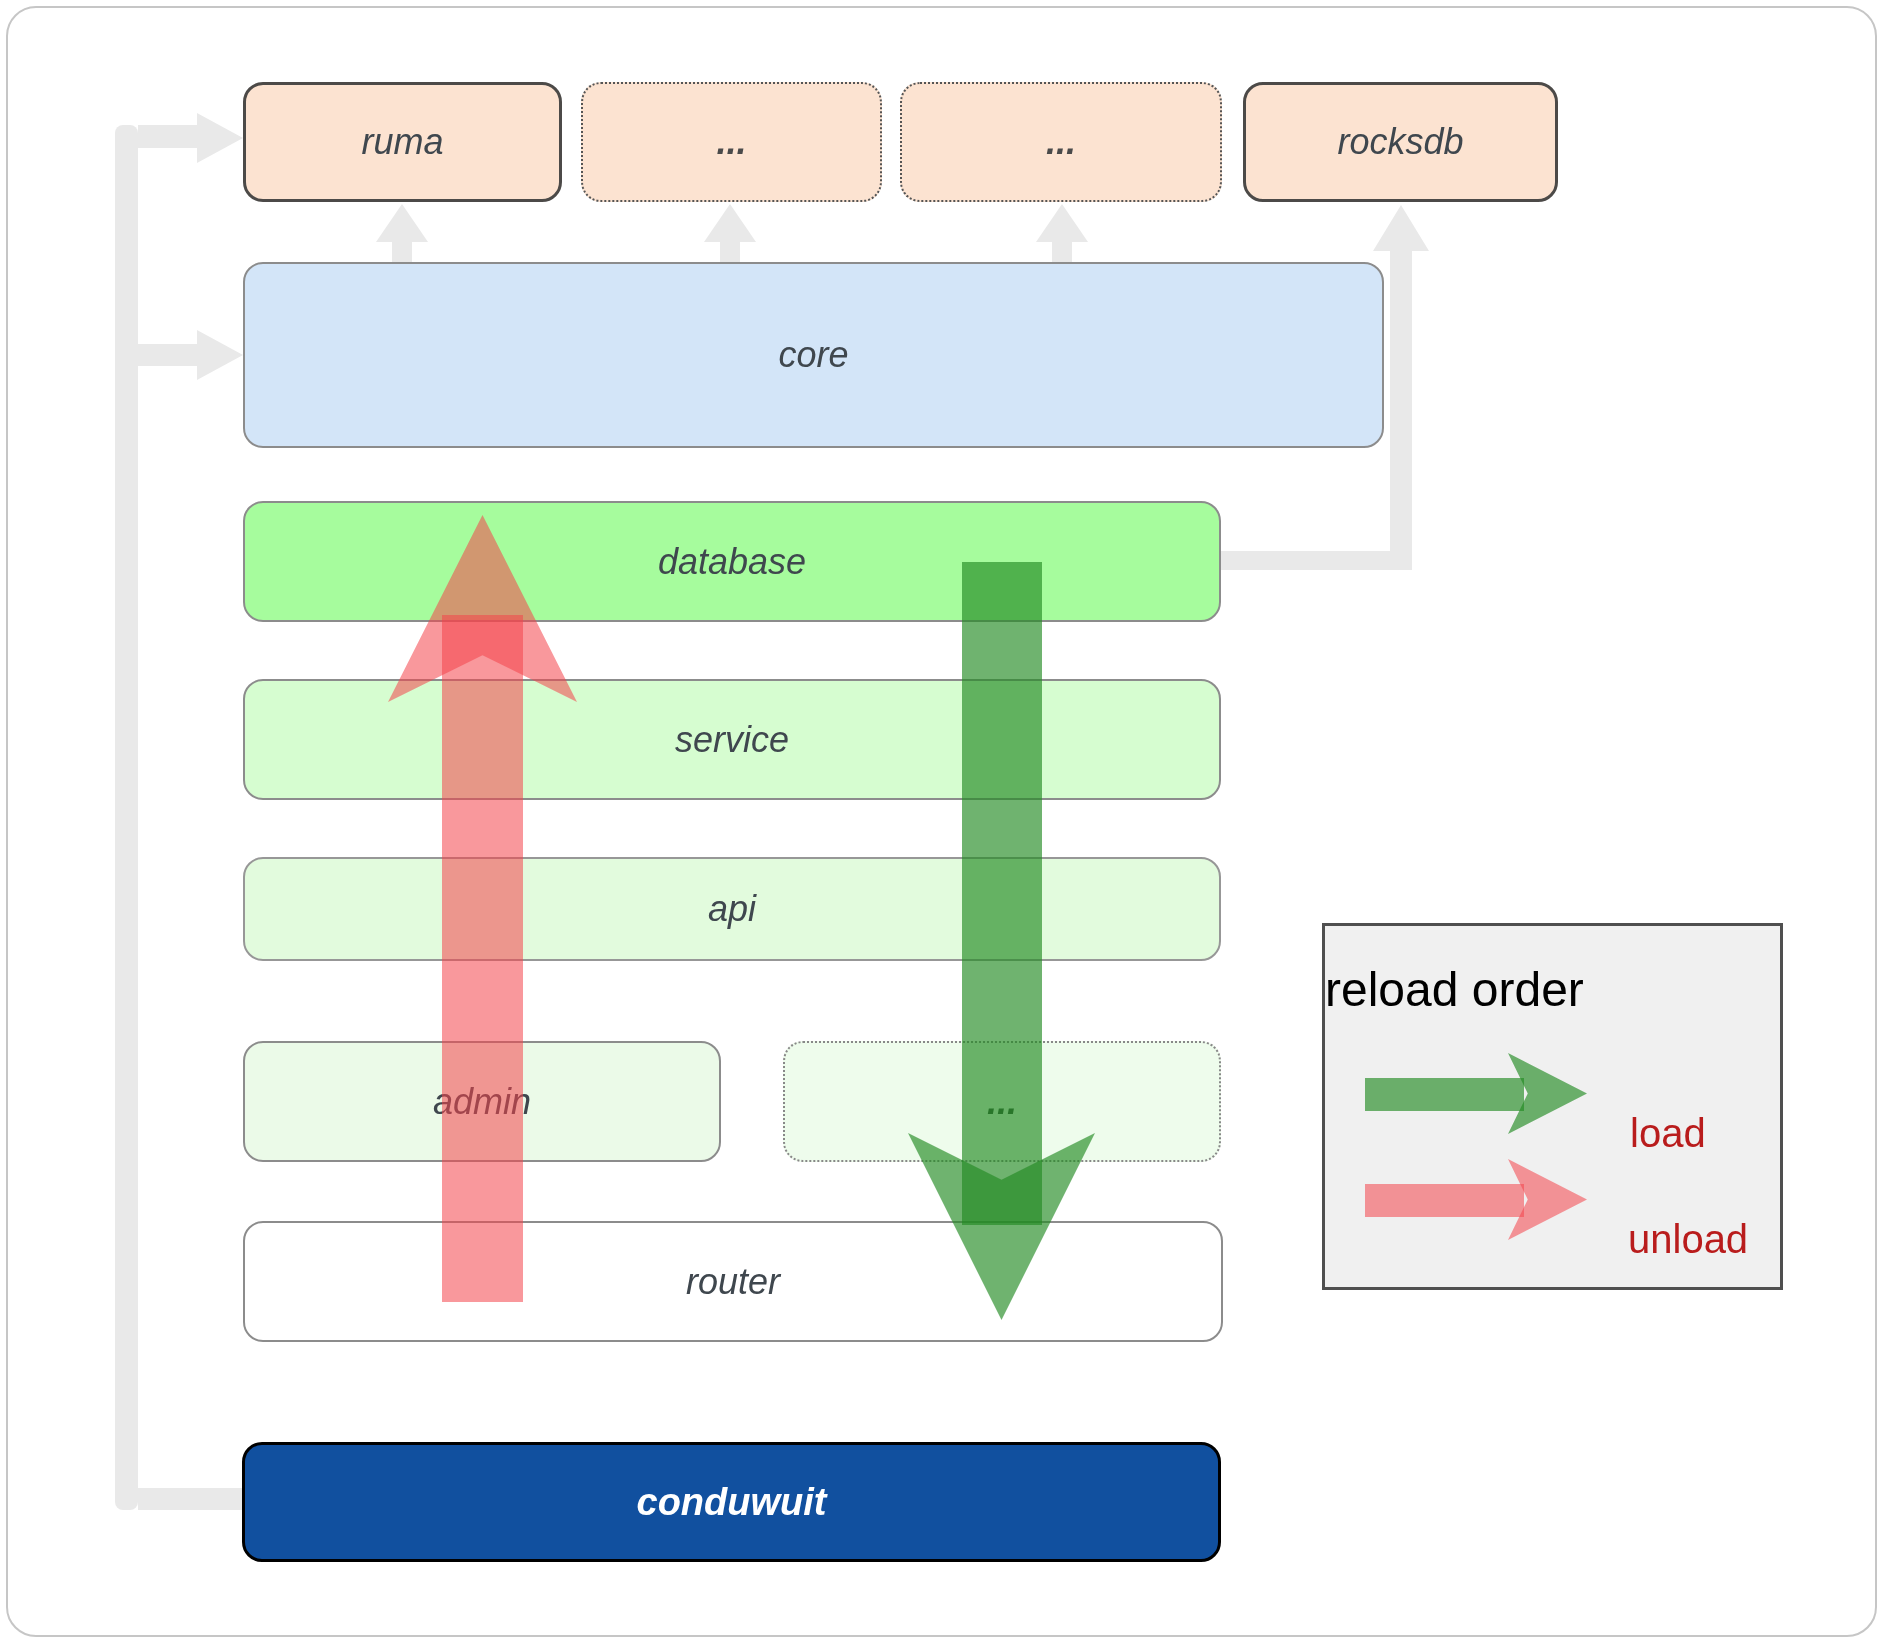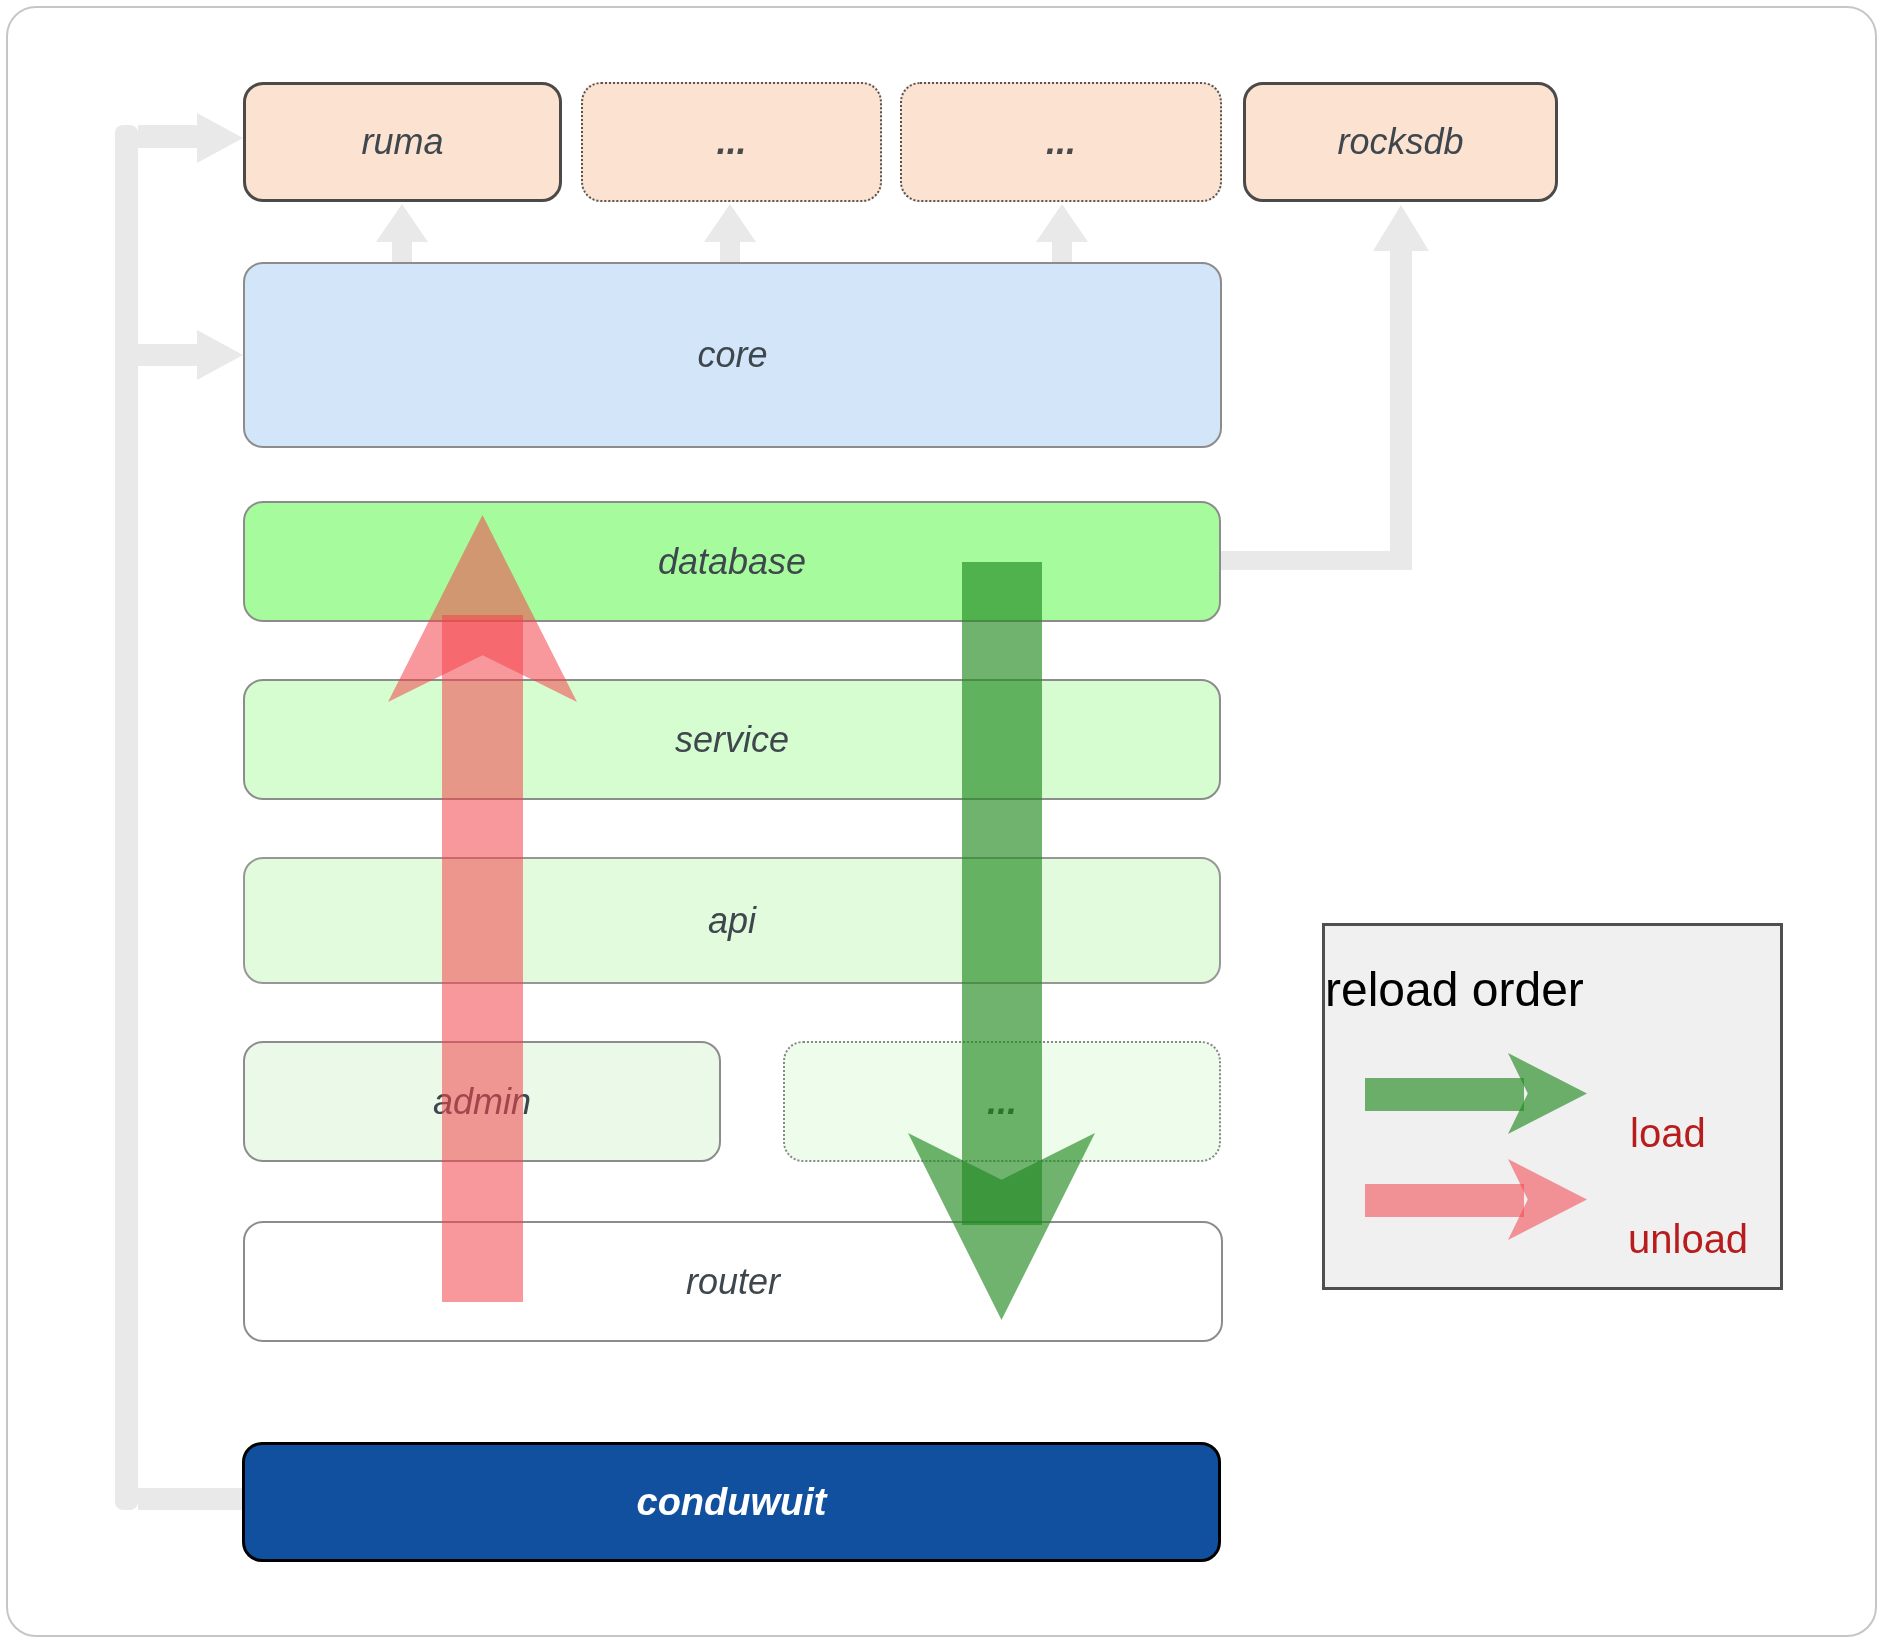--- a/index.html
+++ b/index.html
@@ -80,30 +80,30 @@
   <div class="node peach-dotted" style="left:581px;top:82px;width:301px;height:120px;">
     <span>...</span>
   </div>
   <div class="node peach-dotted" style="left:900px;top:82px;width:322px;height:120px;">
     <span>...</span>
   </div>
   <div class="node peach" style="left:1243px;top:82px;width:315px;height:120px;">
     <span>rocksdb</span>
   </div>
 
-  <div class="node blue" style="left:243px;top:262px;width:979px;height:186px;">
+  <div class="node blue" style="left:243px;top:262px;width:1141px;height:186px;">
     <span>core</span>
   </div>
   <div class="node green1" style="left:243px;top:501px;width:978px;height:121px;">
     <span>database</span>
   </div>
   <div class="node green2" style="left:243px;top:679px;width:978px;height:121px;">
     <span>service</span>
   </div>
-  <div class="node green3" style="left:243px;top:857px;width:978px;height:127px;">
+  <div class="node green3" style="left:243px;top:857px;width:978px;height:104px;">
     <span>api</span>
   </div>
   <div class="node green4" style="left:243px;top:1041px;width:478px;height:121px;">
     <span>admin</span>
   </div>
   <div class="node green4-dotted" style="left:783px;top:1041px;width:438px;height:121px;">
     <span>...</span>
   </div>
   <div class="node white-node" style="left:243px;top:1221px;width:980px;height:121px;">
     <span>router</span>

